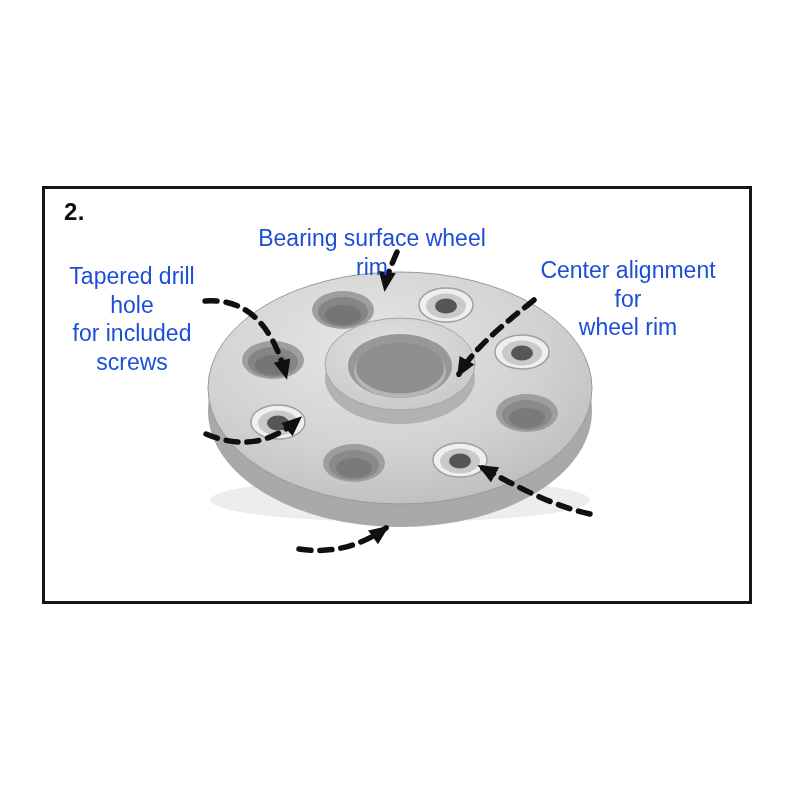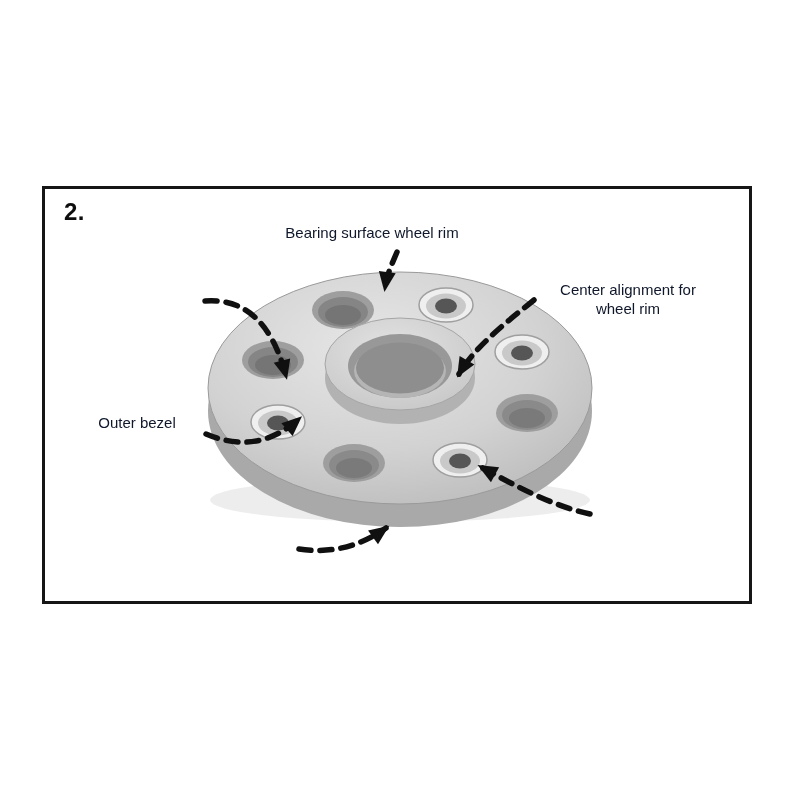--- a/index.html
+++ b/index.html
@@ -25,29 +25,29 @@
   #figure-number {
     position: absolute;
     left: 64px;
     top: 198px;
     font-size: 24px;
     font-weight: 700;
     letter-spacing: 0.5px;
   }
   .label {
     position: absolute;
-    font-size: 15px;
+    font-size: 23px;
     line-height: 1.24;
     text-align: center;
     white-space: pre-line;
-    color: #0f172a;
+    color: #1d4ed8;
   }
   #label-bearing   { left: 240px; top: 224px; width: 264px; }
   #label-tapered   { left:  48px; top: 262px; width: 168px; }
-  #label-center    { left: 526px; top: 256px; width: 204px; margin-top: 25px; }
+  #label-center    { left: 526px; top: 256px; width: 204px; }
   #label-bezel     { left:  76px; top: 414px; width: 122px; }
   #label-thickness { left: 146px; top: 517px; width: 152px; }
   #label-thread    { left: 490px; top: 517px; width: 236px; }
   #drawing {
     position: absolute;
     left: 0; top: 0;
     width: 800px; height: 800px;
     pointer-events: none;
   }
   .arrow {
@@ -144,17 +144,19 @@
 
     <path class="arrow" marker-end="url(#ah)" d="M 397 252 C 392 264, 387 274, 385 288"></path>
     <path class="arrow" marker-end="url(#ah)" d="M 205 301 C 244 298, 272 322, 286 376"></path>
     <path class="arrow" marker-end="url(#ah)" d="M 534 300 C 504 324, 474 348, 459 374"></path>
     <path class="arrow" marker-end="url(#ah)" d="M 206 434 C 244 450, 274 441, 299 419"></path>
     <path class="arrow" marker-end="url(#ah)" d="M 299 549 C 331 554, 361 546, 386 528"></path>
     <path class="arrow" marker-end="url(#ah)" d="M 590 514 C 552 506, 512 484, 481 467"></path>
   </svg>
 
   <div class="label" id="label-bearing">Bearing surface wheel rim</div>
+  <div class="label" id="label-tapered">Tapered drill hole
+for included
+screws</div>
   <div class="label" id="label-center">Center alignment for
 wheel rim</div>
-  <div class="label" id="label-bezel">Outer bezel</div>
 
 </div>
 
 </body></html>

